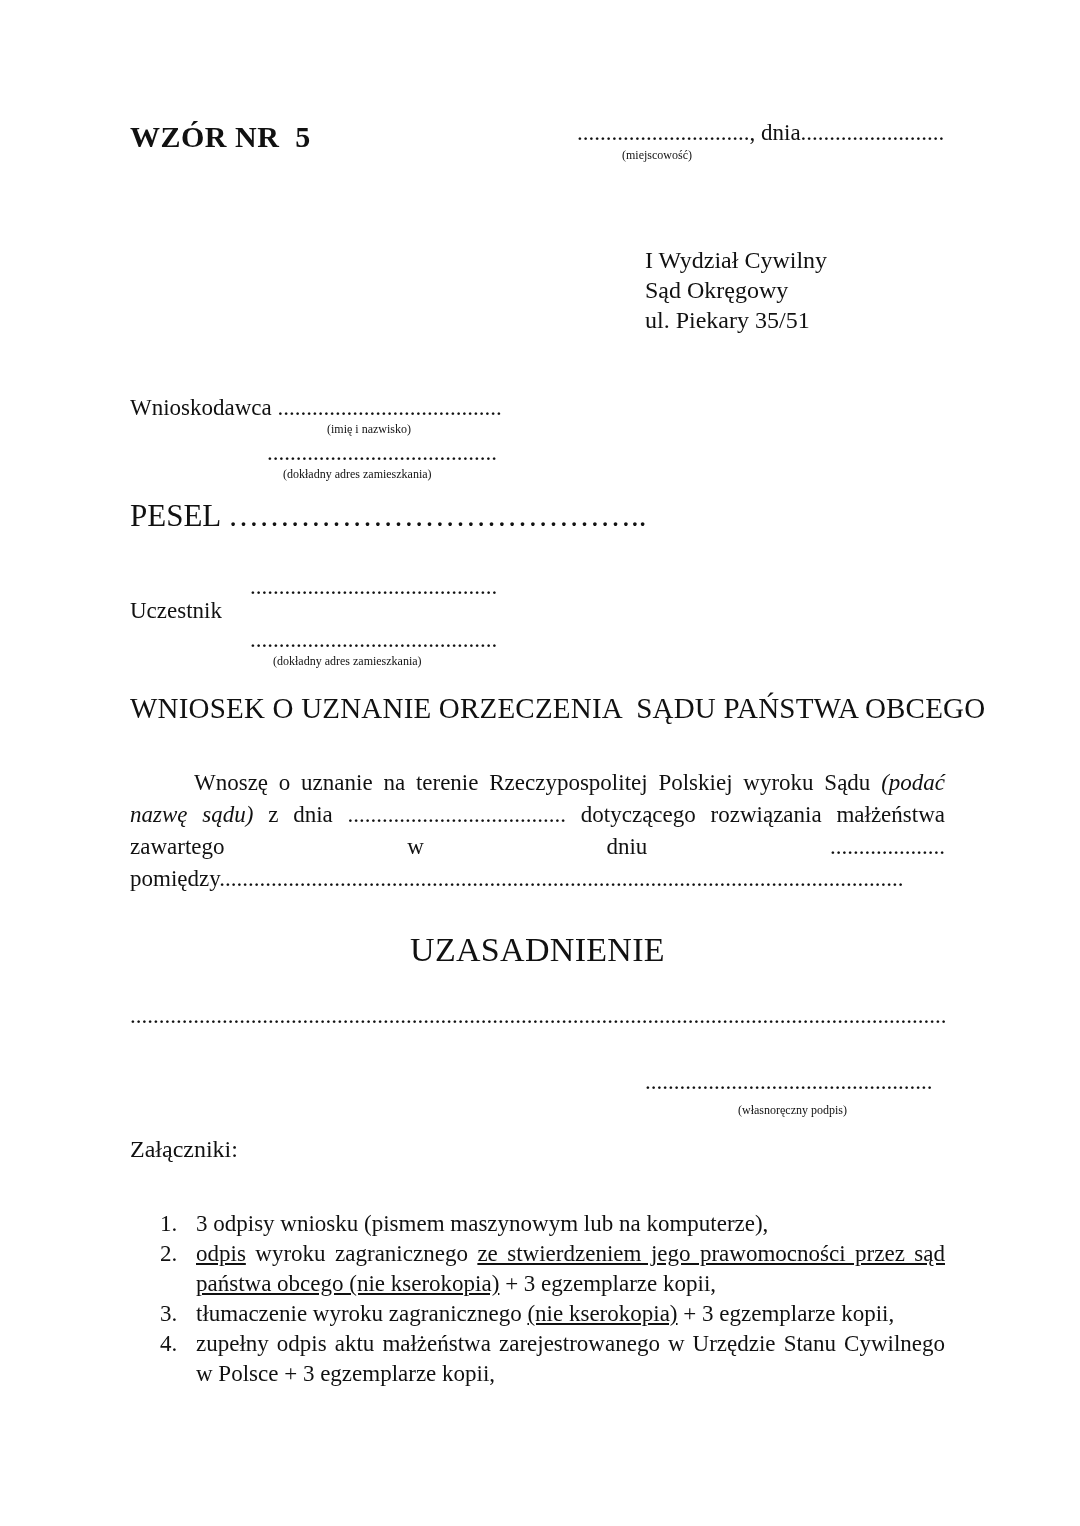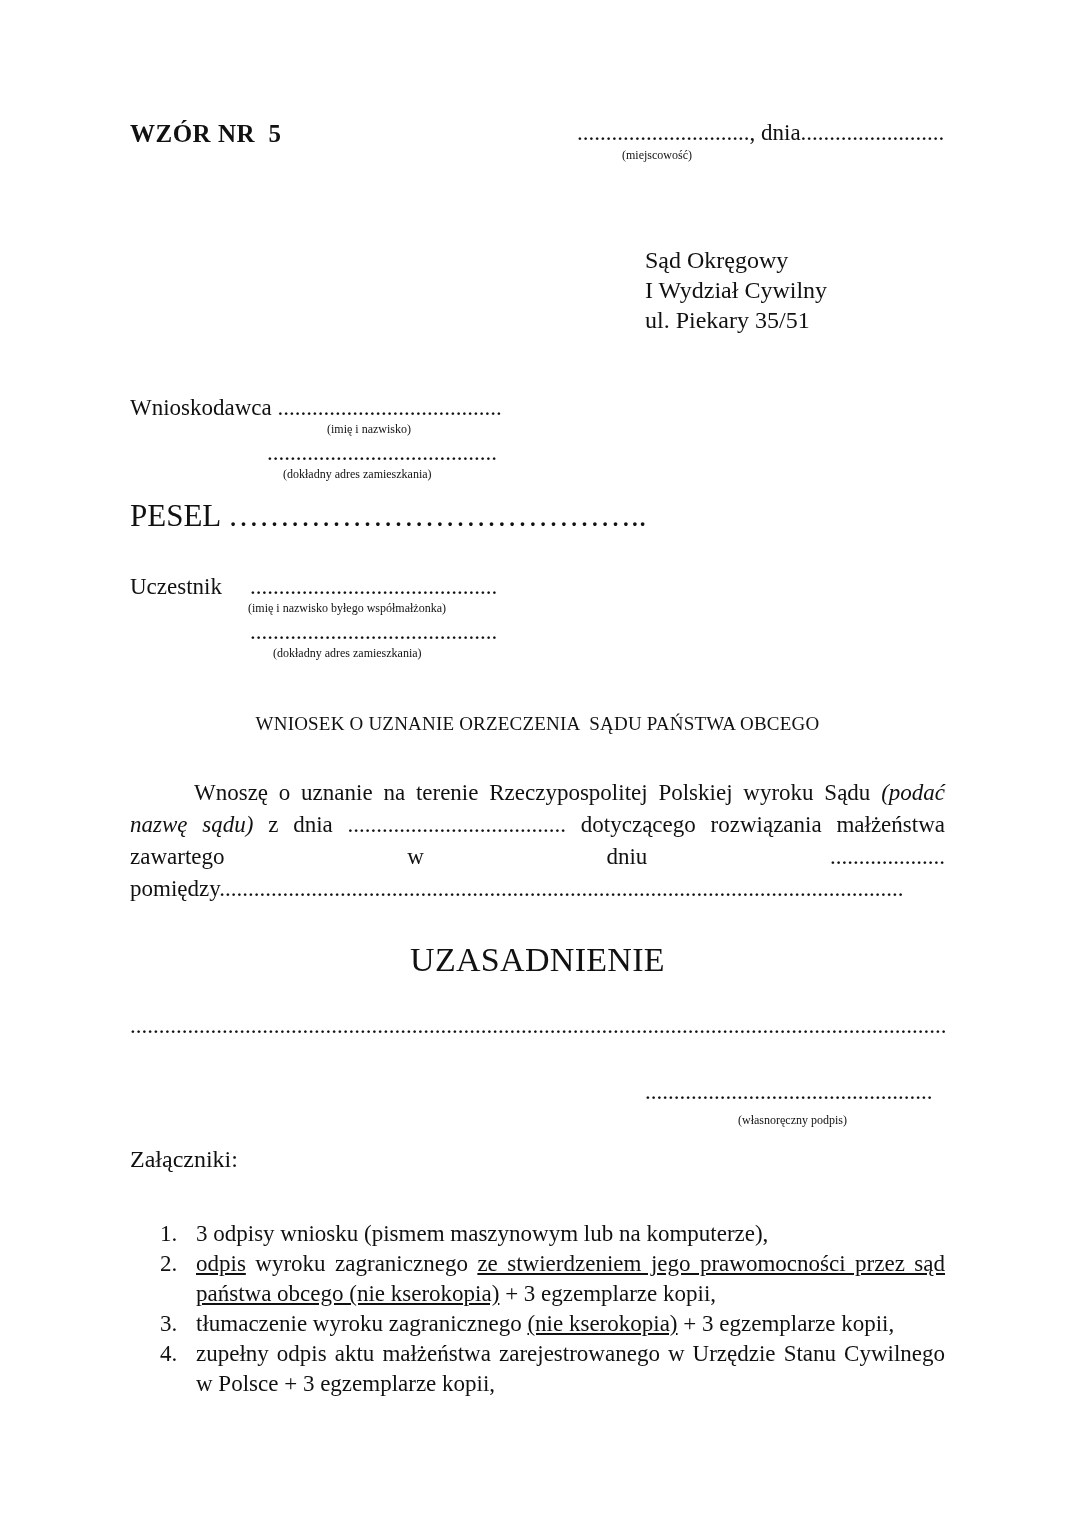--- a/index.html
+++ b/index.html
@@ -8,46 +8,46 @@
     width: 1080px; height: 1526px;
     font-family: "Liberation Serif", "DejaVu Serif", serif;
     color: #111111;
     overflow: hidden;
   }
   .page {
     width: 1080px; height: 1526px;
     padding: 120px 135px 0 130px;
   }
   .top-row { display: flex; justify-content: space-between; align-items: flex-start; }
-  .wzor { font-size: 25px; font-weight: bold; white-space: pre; letter-spacing: 0.5px; }
+  .wzor { font-size: 30px; font-weight: bold; white-space: pre; letter-spacing: 0.5px; }
   .date-block { width: 368px; font-size: 23px; }
   .date-line { white-space: nowrap; overflow: hidden; }
   .hint { font-size: 12px; color: #111; }
   .date-hint { margin-left: 45px; margin-top: 2px; }
 
   .court { margin-top: 82px; margin-left: 515px; font-size: 24px; line-height: 30px; }
 
   .party { margin-top: 60px; font-size: 23px; }
   .fill-row { white-space: nowrap; overflow: hidden; }
   .hint-name-applicant { margin-left: 197px; margin-top: 1px; }
   .addr-dots-applicant { margin-left: 137px; margin-top: 3px; }
   .hint-addr-applicant { margin-left: 153px; margin-top: 1px; }
 
   .pesel-row { margin-top: 16px; font-size: 31px; white-space: nowrap; overflow: hidden; }
 
   .participant { margin-top: 40px; font-size: 23px; }
   .participant-row { display: flex; }
-  .participant-label { width: 120px; flex: none; }
+  .participant-label { width: 120px; flex: none; margin-top: 24px; }
   .hint-name-participant { margin-left: 118px; margin-top: 1px; }
   .addr-dots-participant { margin-left: 120px; margin-top: 3px; }
   .hint-addr-participant { margin-left: 143px; margin-top: 1px; }
 
   .doc-title {
-    margin-top: 52px; text-align: center;
-    font-size: 19px; white-space: pre; letter-spacing: 0.2px;
+    margin-top: 23px; text-align: center;
+    font-size: 29px; white-space: pre; letter-spacing: 0.2px;
   }
 
   .body-par {
     margin-top: 42px; font-size: 23px; line-height: 32px;
     text-align: justify; text-indent: 64px;
     overflow-wrap: break-word; word-break: break-word;
   }
   .italic { font-style: italic; }
 
   .uzasadnienie { margin-top: 36px; text-align: center; font-size: 34px; letter-spacing: 0.3px; }
@@ -73,40 +73,39 @@
 
   <div class="top-row">
     <div class="wzor">WZÓR NR  5</div>
     <div class="date-block">
       <div class="date-line">.............................., dnia............................</div>
       <div class="hint date-hint">(miejscowość)</div>
     </div>
   </div>
 
   <div class="court">
+    <div>I Wydział Cywilny</div>
     <div>Sąd Okręgowy</div>
-    <div>I Wydział Cywilny</div>
     <div>ul. Piekary 35/51</div>
   </div>
 
   <div class="party">
     <div class="fill-row"><span>Wnioskodawca </span><span>.......................................</span></div>
     <div class="hint hint-name-applicant">(imię i nazwisko)</div>
     <div class="fill-row addr-dots-applicant">........................................</div>
     <div class="hint hint-addr-applicant">(dokładny adres zamieszkania)</div>
   </div>
 
   <div class="pesel-row"><span>PESEL </span><span>…………………………………..</span></div>
 
   <div class="participant">
     <div class="participant-row">
       <span class="participant-label">Uczestnik</span>
       <span>...........................................</span>
     </div>
-    <div class="hint hint-name-participant">(imię i nazwisko byłego współmałżonka)</div>
     <div class="fill-row addr-dots-participant">...........................................</div>
     <div class="hint hint-addr-participant">(dokładny adres zamieszkania)</div>
   </div>
 
   <div class="doc-title">WNIOSEK O UZNANIE ORZECZENIA  SĄDU PAŃSTWA OBCEGO</div>
 
   <div class="body-par"><span>Wnoszę o uznanie na terenie Rzeczypospolitej Polskiej wyroku Sądu </span><span class="italic">(podać nazwę sądu)</span><span> z dnia ...................................... dotyczącego rozwiązania małżeństwa zawartego w dniu .................... pomiędzy.......................................................................................................................</span></div>
 
   <div class="uzasadnienie">UZASADNIENIE</div>
 

